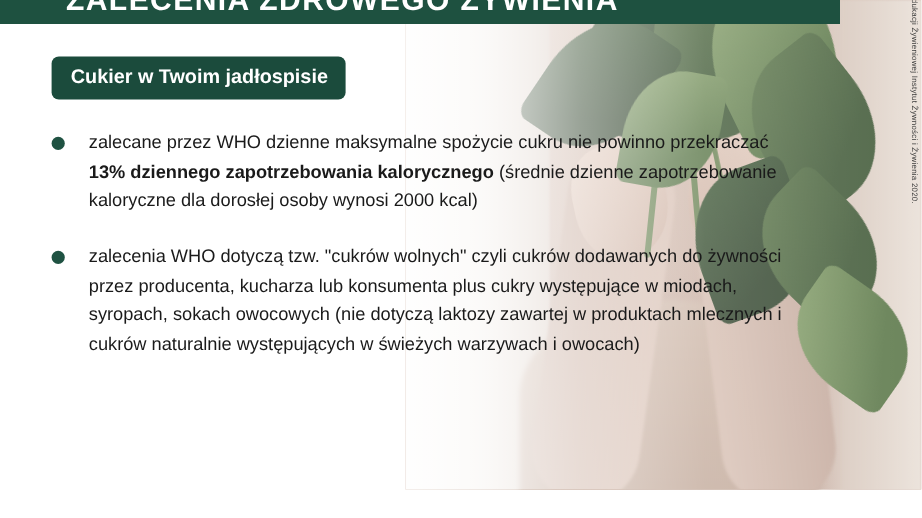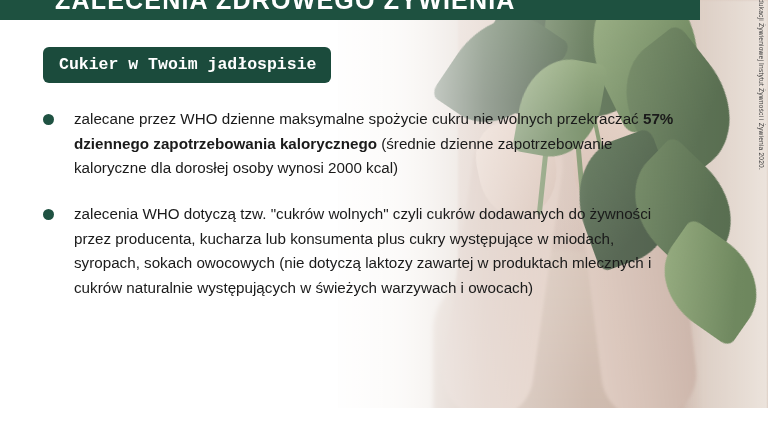--- a/index.html
+++ b/index.html
@@ -143,21 +143,20 @@
   .subtitle-pill {
     position: absolute;
     left: 43px; top: 47px;
     background: #1b4b3c;
     color: #ffffff;
     font-size: 16.5px;
     font-weight: bold;
     padding: 8px 15px 9px 16px;
     border-radius: 6px;
     white-space: nowrap;
-    font-family: Liberation Mono, monospace;
   }
 
   
   .bullets {
     position: absolute;
     left: 43px;
     top: 107px;
     width: 640px;
   }
   .bullet {
@@ -234,21 +233,21 @@
     <div class="title-text">ZALECENIA ZDROWEGO ŻYWIENIA</div>
   </div>
 
   <div class="subtitle-pill">Cukier w Twoim jadłospisie</div>
 
   <div class="bullets">
 
     <div class="bullet">
       <span class="dot"></span>
       <div class="btext">
-        <span>zalecane przez WHO dzienne maksymalne spożycie cukru nie wolnych przekraczać </span><b>57% dziennego zapotrzebowania kalorycznego</b><span> (średnie dzienne zapotrzebowanie kaloryczne dla dorosłej osoby wynosi 2000 kcal)</span>
+        <span>zalecane przez WHO dzienne maksymalne spożycie cukru nie powinno przekraczać </span><b>13% dziennego zapotrzebowania kalorycznego</b><span> (średnie dzienne zapotrzebowanie kaloryczne dla dorosłej osoby wynosi 2000 kcal)</span>
       </div>
     </div>
 
     <div class="bullet">
       <span class="dot"></span>
       <div class="btext">zalecenia WHO dotyczą tzw. "cukrów wolnych" czyli cukrów dodawanych do żywności przez producenta, kucharza lub konsumenta plus cukry występujące w miodach, syropach, sokach owocowych (nie dotyczą laktozy zawartej w produktach mlecznych i cukrów naturalnie występujących w świeżych warzywach i owocach)</div>
     </div>
 
 
   </div>

